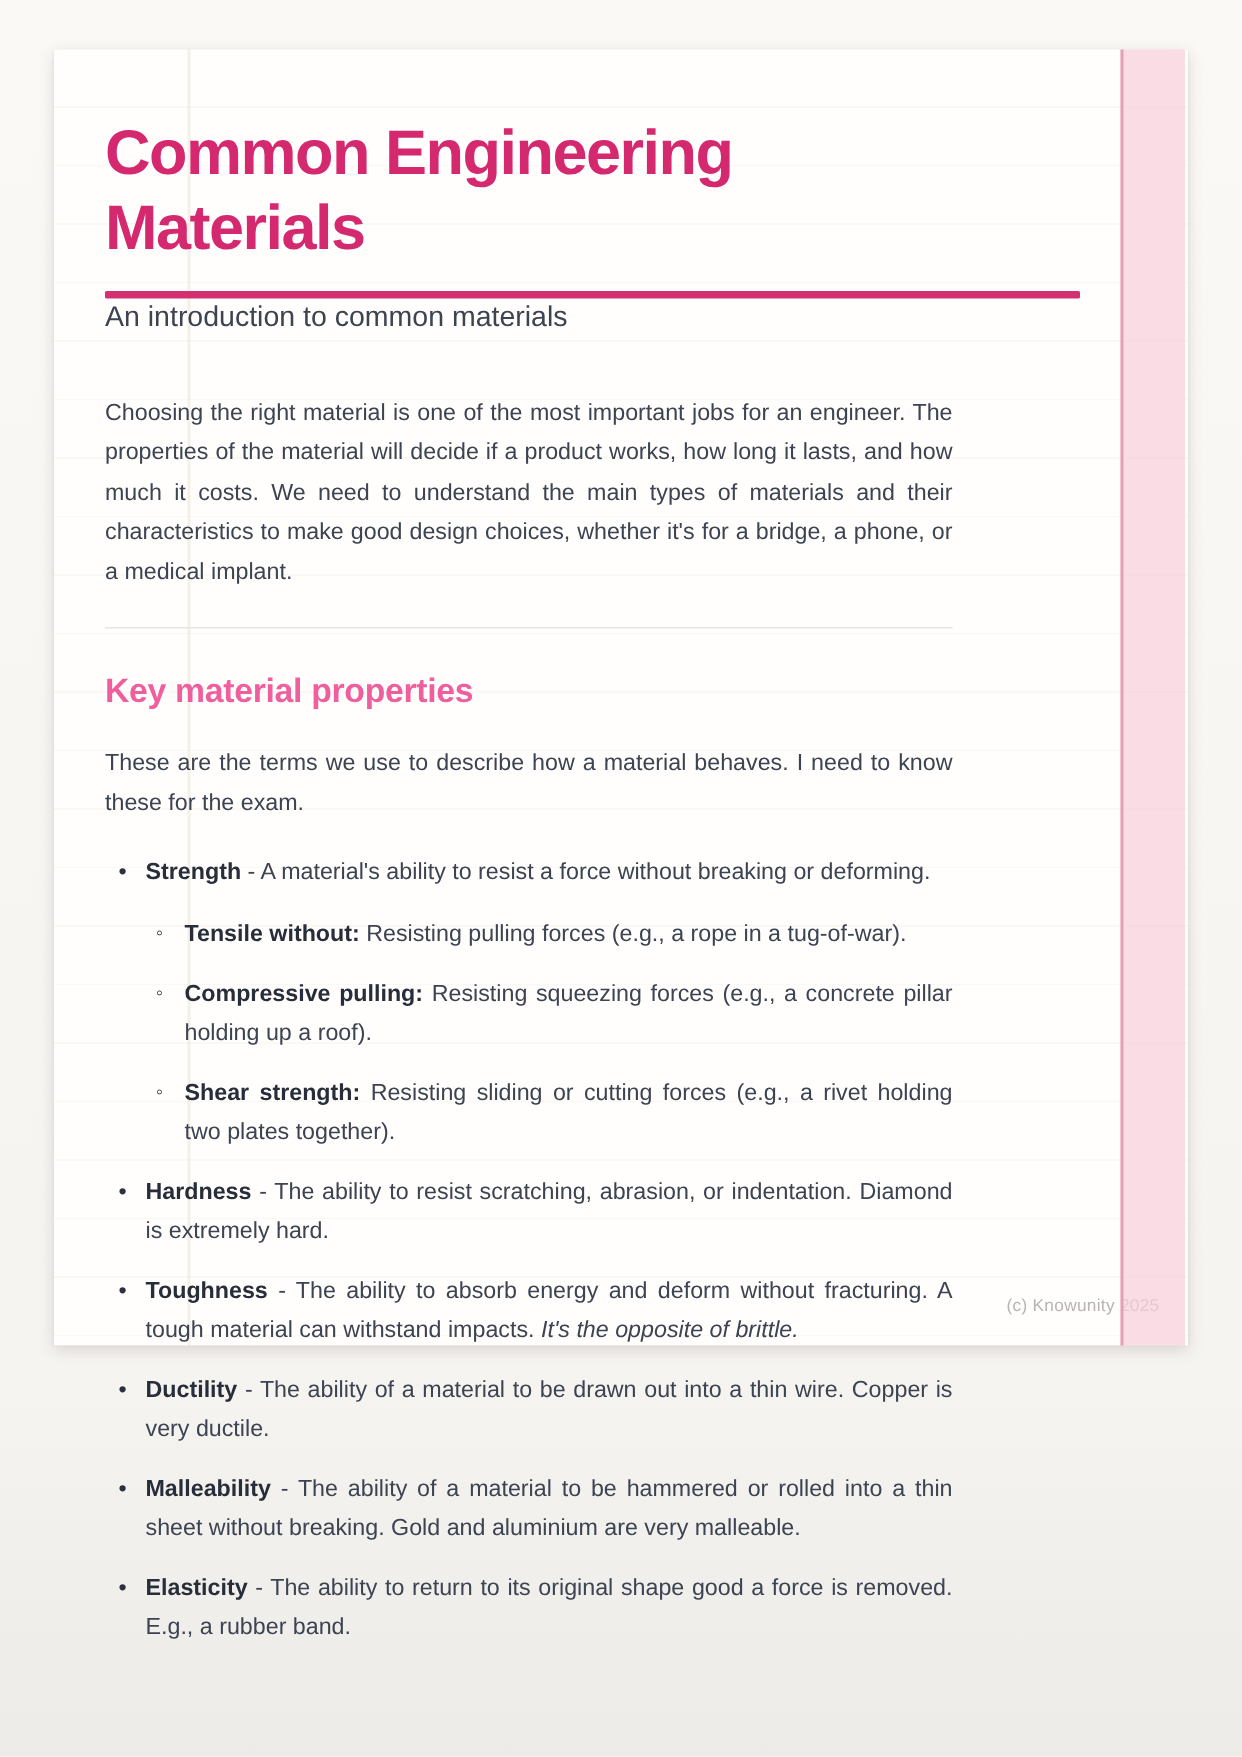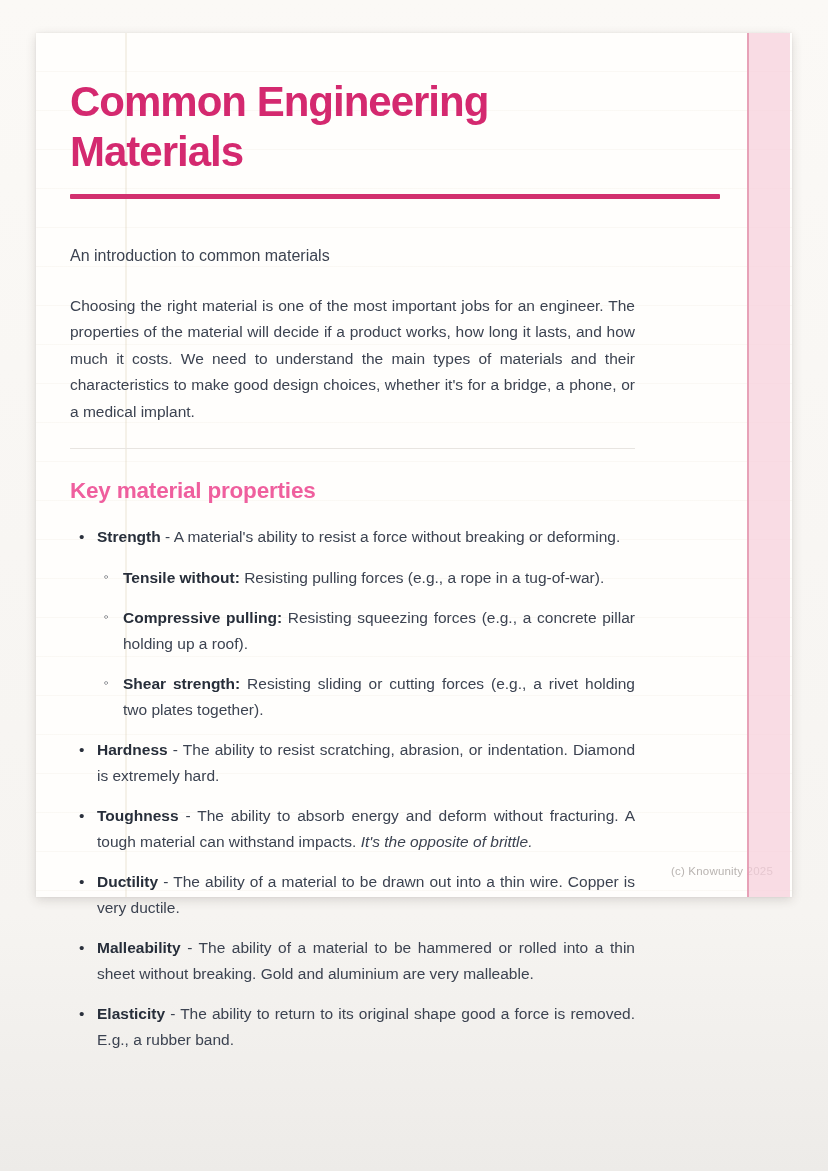--- a/index.html
+++ b/index.html
@@ -26,25 +26,25 @@
     z-index:3;
   }
   .content { position:absolute; left:34px; top:0; width:660px; z-index:2; }
   h1.title {
     margin-top:44px; width:565px;
     font-size:42px; line-height:50px; font-weight:800;
     letter-spacing:-1px; color:#d4296f;
   }
   .rule { margin-top:17px; width:650px; height:5px; background:#d2306f; border-radius:1px; }
   .intro-text {
-    margin-top:44px; width:565px;
-    font-size:16px; line-height:25.5px; color:#3c4351;
+    width:565px;
+    font-size:19px; line-height:25.5px; color:#3c4351;
   }
   .lead {
-    margin-top:24px; width:565px; text-align:justify;
+    margin-top:38px; width:565px; text-align:justify;
     font-size:15.5px; line-height:26.5px; color:#3c4351;
   }
   hr.divider { margin-top:23px; width:565px; border:none; border-top:1px solid #e8e5e1; }
   h2.section-heading {
     margin-top:29px; font-size:22.5px; font-weight:700;
     letter-spacing:-0.2px; color:#ef5f9e;
   }
   .section-intro {
     margin-top:22px; width:565px; text-align:justify;
     font-size:15.5px; line-height:26.5px; color:#3c4351;
@@ -78,20 +78,21 @@
   <div class="content">
     <h1 class="title">Common Engineering Materials</h1>
     <div class="rule"></div>
 
     <p class="intro-text">An introduction to common materials</p>
     <p class="lead">Choosing the right material is one of the most important jobs for an engineer. The properties of the material will decide if a product works, how long it lasts, and how much it costs. We need to understand the main types of materials and their characteristics to make good design choices, whether it's for a bridge, a phone, or a medical implant.</p>
 
     <hr class="divider">
 
     <h2 class="section-heading">Key material properties</h2>
+    <p class="section-intro">These are the terms we use to describe how a material behaves. I need to know these for the exam.</p>
 
     <ul class="props">
       <li><span class="marker">•</span><span class="term">Strength</span><span> - </span><span>A material's ability to resist a force without breaking or deforming.</span>
         <ul class="sub">
           <li><span class="marker">◦</span><span class="term">Tensile without:</span><span> </span><span>Resisting pulling forces (e.g., a rope in a tug-of-war).</span></li>
           <li><span class="marker">◦</span><span class="term">Compressive pulling:</span><span> </span><span>Resisting squeezing forces (e.g., a concrete pillar holding up a roof).</span></li>
           <li><span class="marker">◦</span><span class="term">Shear strength:</span><span> </span><span>Resisting sliding or cutting forces (e.g., a rivet holding two plates together).</span></li>
         </ul>
       </li>
       <li><span class="marker">•</span><span class="term">Hardness</span><span> - </span><span>The ability to resist scratching, abrasion, or indentation. Diamond is extremely hard.</span></li>

